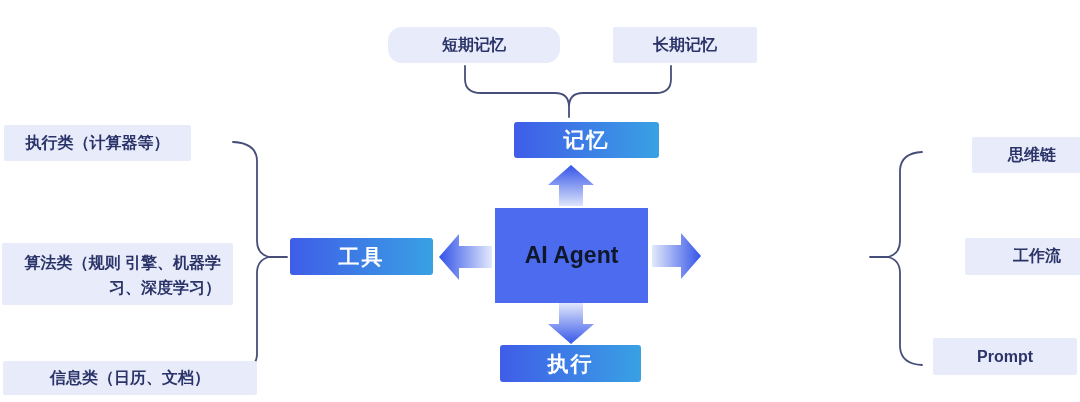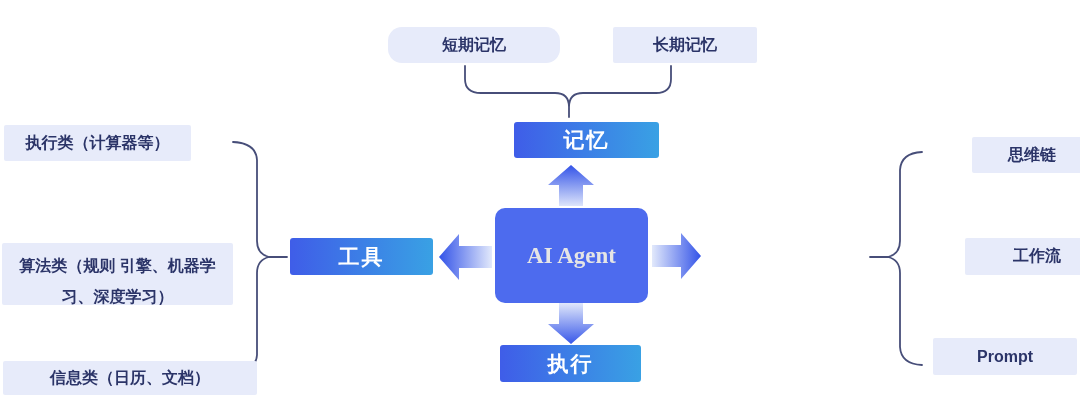--- a/index.html
+++ b/index.html
@@ -19,43 +19,42 @@
     font-weight:bold;
     font-size:16px;
     display:flex; align-items:center; justify-content:center;
     border-radius:2px;
     white-space:nowrap;
   }
   .leaf.multiline {
     display:block;
     box-sizing:border-box;
     padding:7px 12px 16px 12px;
-    line-height:31px;
-    text-align:center;
+    line-height:25px;
+    text-align:right;
     white-space:normal;
   }
   .hub {
     position:absolute;
     background:linear-gradient(90deg,#3f5de8 0%,#39a1e4 100%);
     color:#ffffff;
     font-weight:bold;
     font-size:21px;
     letter-spacing:2px;
     display:flex; align-items:center; justify-content:center;
     border-radius:3px;
   }
   .center-box {
     position:absolute;
     background:#4d6bee;
-    color:#e5e5e5;
+    color:#0f172a;
     font-weight:bold;
     font-size:23px;
     display:flex; align-items:center; justify-content:center;
-    border-radius:10px;
-    font-family:Liberation Serif, serif;
+    border-radius:0;
   }
 
   
   .b-short    { left:388px; top:27px;  width:172px; height:36px;border-radius:14px; }
   .b-long     { left:613px; top:27px;  width:144px; height:36px; }
   .b-memory   { left:502px; top:122px; width:145px; height:36px;margin-left:12px; }
   .b-agent    { left:495px; top:208px; width:153px; height:95px; }
   .b-tools    { left:290px; top:238px; width:143px; height:37px; }
   .b-planning { left:710px; top:238px; width:143px; height:36px; }
   .b-exec     { left:500px; top:345px; width:141px; height:37px; }

